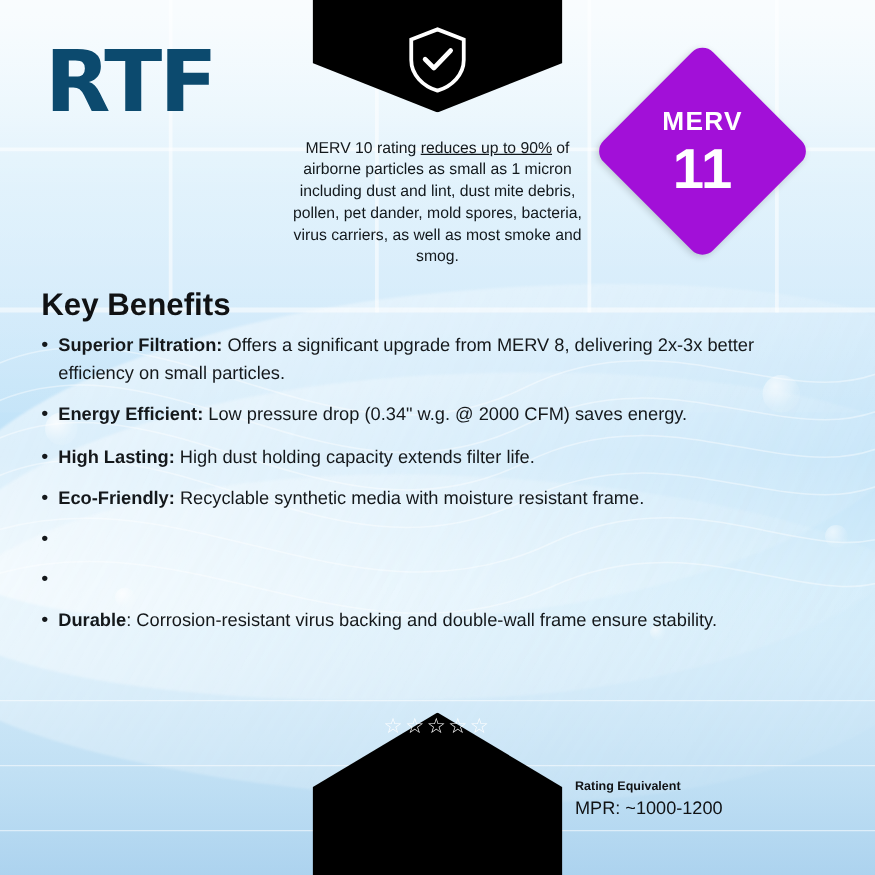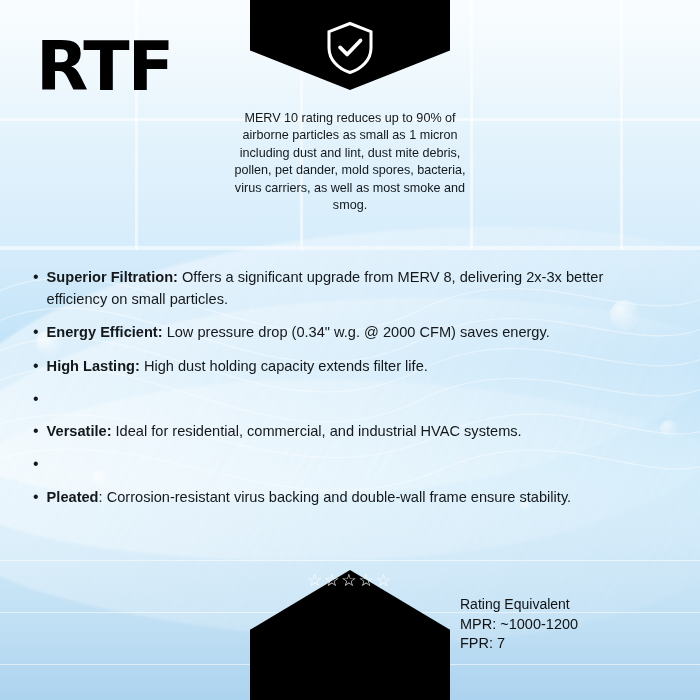--- a/index.html
+++ b/index.html
@@ -112,21 +112,21 @@
   .logo {
     position: absolute;
     left: 36px; top: 36px;
     z-index: 6;
   }
   .logo-main {
     font-family: "DejaVu Sans", sans-serif;
     font-weight: bold;
     font-size: 68px;
     letter-spacing: -2px;
-    color: #000000;
+    color: #0c4a6e;
     line-height: 0.9;
   }
   .logo-sub {
     font-family: "Liberation Sans", sans-serif;
     font-size: 15.5px;
     letter-spacing: 1.6px;
     color: #6a6f73;
     margin-top: 6px;
   }
 
@@ -134,21 +134,21 @@
   .merv-desc {
     position: absolute;
     left: 232px; top: 110px;
     width: 236px;
     text-align: center;
     font-size: 12.6px;
     line-height: 1.38;
     color: #12181c;
     z-index: 6;
   }
-  .merv-desc .u { }
+  .merv-desc .u { text-decoration: underline; }
 
   
   .diamond {
     position: absolute;
     left: 478px; top: 37px;
     width: 168px; height: 168px;
     z-index: 6;
   }
   .diamond-shape {
     position: absolute;
@@ -214,23 +214,24 @@
 
   
   .rating {
     position: absolute;
     left: 460px; top: 596px;
     width: 230px;
     z-index: 6;
     color: #101214;
   }
   .rating-title {
-    font-size: 14px;
-    font-weight: normal;
+    font-size: 10px;
+    font-weight: bold;
     margin-bottom: 3px;
+    margin-top: 28px;
   }
   .rating-line {
     font-size: 14.5px;
     line-height: 1.28;
   }
 </style>
 </head>
 <body>
 
 <div id="page">
@@ -277,52 +278,59 @@
   </svg>
 
   <div class="logo">
     <div class="logo-main">RTF</div>
   </div>
 
   <div class="merv-desc">
     <span>MERV 10 rating </span><span class="u">reduces up to 90%</span><span> of airborne particles as small as 1 micron including dust and lint, dust mite debris, pollen, pet dander, mold spores, bacteria, virus carriers, as well as most smoke and smog.</span>
   </div>
 
-
+  <div class="diamond">
+    <div class="diamond-shape"></div>
+    <div class="diamond-text">
+      <div class="diamond-label">MERV</div>
+      <div class="diamond-value">11</div>
+    </div>
+  </div>
+
+  <div class="kb-title">Key Benefits</div>
   <div class="benefits">
     <div class="benefit">
       <span class="bullet">•</span>
       <span><b>Superior Filtration:</b><span> Offers a significant upgrade from MERV 8, delivering 2x-3x better efficiency on small particles.</span></span>
     </div>
     <div class="benefit">
       <span class="bullet">•</span>
       <span><b>Energy Efficient:</b><span> Low pressure drop (0.34" w.g. @ 2000 CFM) saves energy.</span></span>
     </div>
     <div class="benefit">
       <span class="bullet">•</span>
       <span><b>High Lasting:</b><span> High dust holding capacity extends filter life.</span></span>
     </div>
     <div class="benefit">
       <span class="bullet">•</span>
-    </div>
-    <div class="benefit">
-      <span class="bullet">•</span>
-      <span><b>Versatile:</b><span> Ideal for residential, commercial, and industrial HVAC systems.</span></span>
-    </div>
-    <div class="benefit">
-      <span class="bullet">•</span>
-    </div>
-    <div class="benefit">
-      <span class="bullet">•</span>
-      <span><b>Pleated</b><span>: Corrosion-resistant virus backing and double-wall frame ensure stability.</span></span>
+      <span><b>Eco-Friendly:</b><span> Recyclable synthetic media with moisture resistant frame.</span></span>
+    </div>
+    <div class="benefit">
+      <span class="bullet">•</span>
+    </div>
+    <div class="benefit">
+      <span class="bullet">•</span>
+    </div>
+    <div class="benefit">
+      <span class="bullet">•</span>
+      <span><b>Durable</b><span>: Corrosion-resistant virus backing and double-wall frame ensure stability.</span></span>
     </div>
   </div>
 
   <div class="bottom-banner"></div>
   <div class="stars">☆☆☆☆☆</div>
 
   <div class="rating">
     <div class="rating-title">Rating Equivalent</div>
     <div class="rating-line">MPR: ~1000-1200</div>
-    <div class="rating-line">FPR: 7</div>
   </div>
 
 </div>
 
 </body></html>

